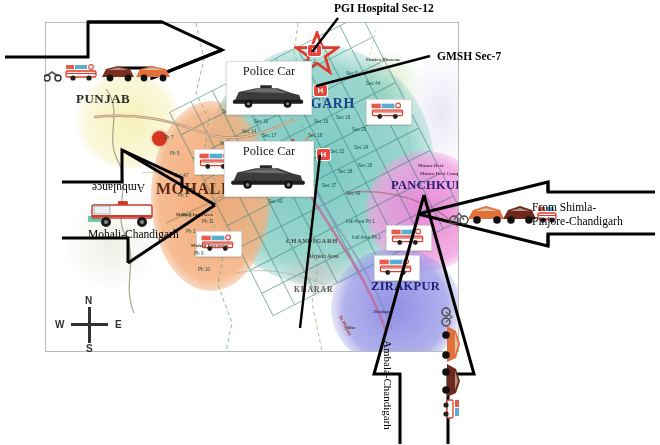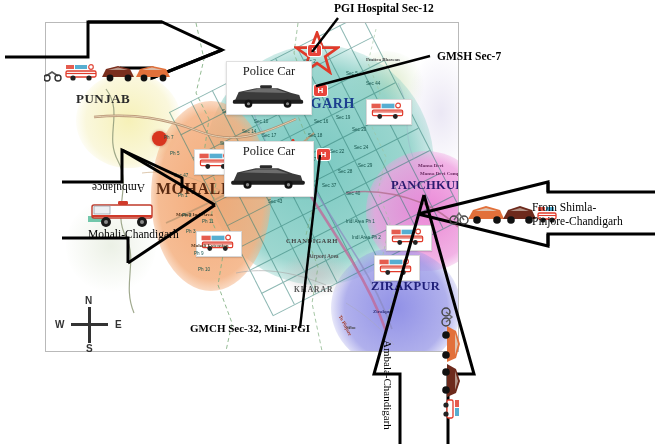--- a/index.html
+++ b/index.html
@@ -461,21 +461,20 @@
           <circle cx="114" cy="44" r="2.6" fill="#222"></circle>
       </g>
     </svg>
   </div>
 
 
   <div class="clabel" style="left:334px;top:2px;font-weight:bold;">PGI Hospital  Sec-12</div>
 
   <div class="clabel" style="left:437px;top:50px;font-weight:bold;">GMSH Sec-7</div>
 
-  <div class="clabel" style="left:190px;top:322px;font-weight:bold;font-size:11px;">GMCH Sec-32, Mini-PGI</div>
 
   <div class="clabel" style="left:88px;top:228px;">Mohali-Chandigarh</div>
 
   <div class="clabel flipy" style="left:92px;top:182px;">Ambulance</div>
 
   <div class="clabel" style="left:532px;top:200px;line-height:14px;white-space:normal;width:96px;">From Shimla-Pinjore-Chandigarh</div>
 
   <div class="clabel" style="left:394px;top:340px;transform:rotate(90deg);transform-origin:0 0;font-size:11px;">Ambala-Chandigarh</div>
 
   <div class="compass">

